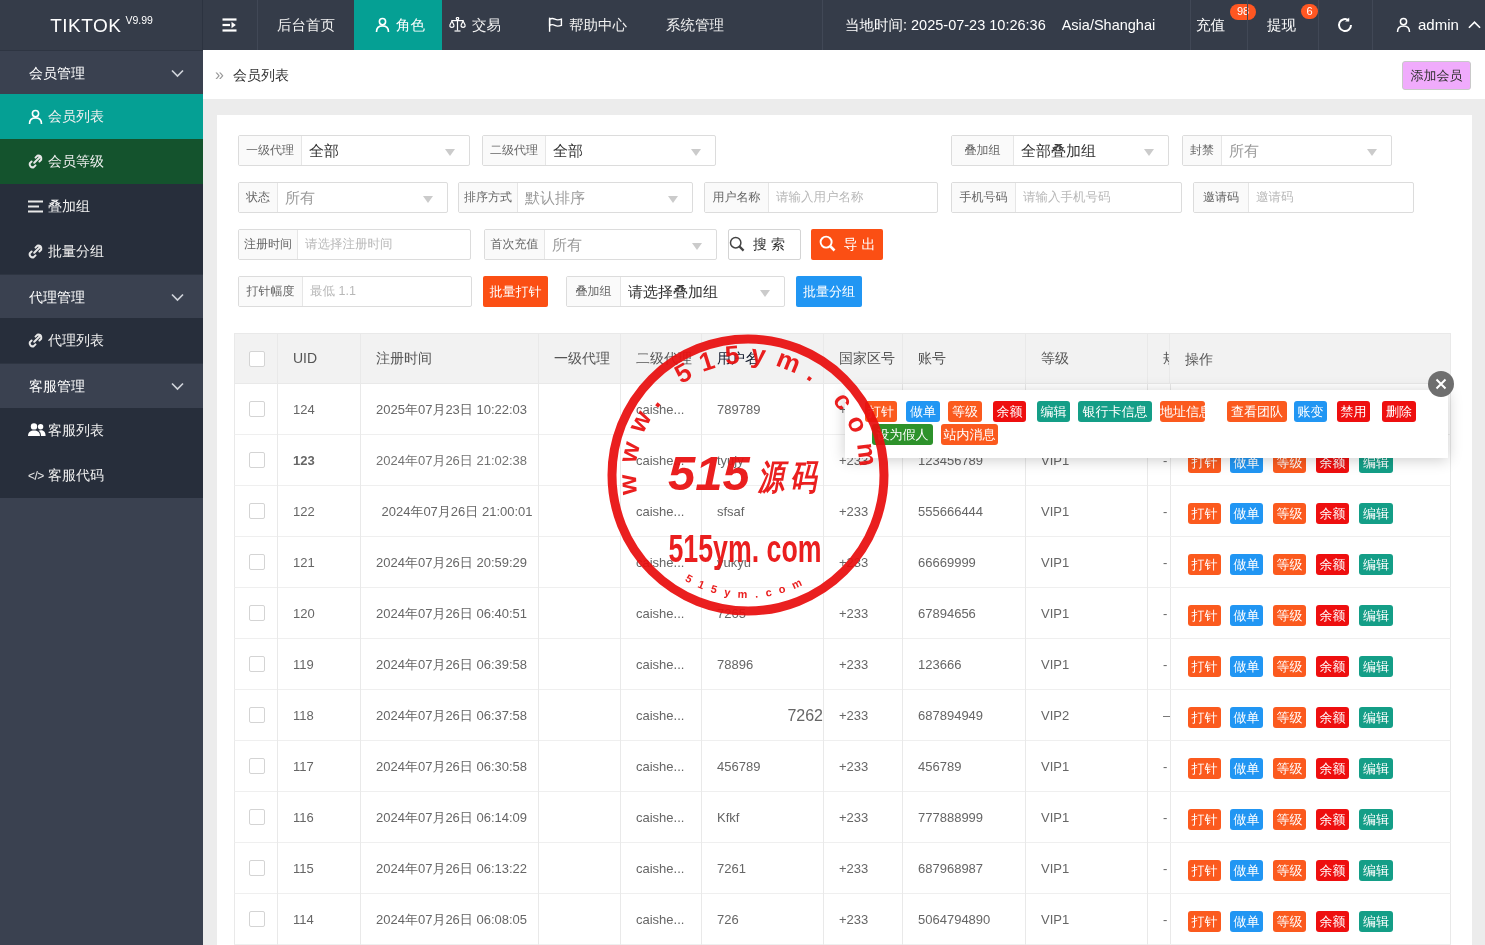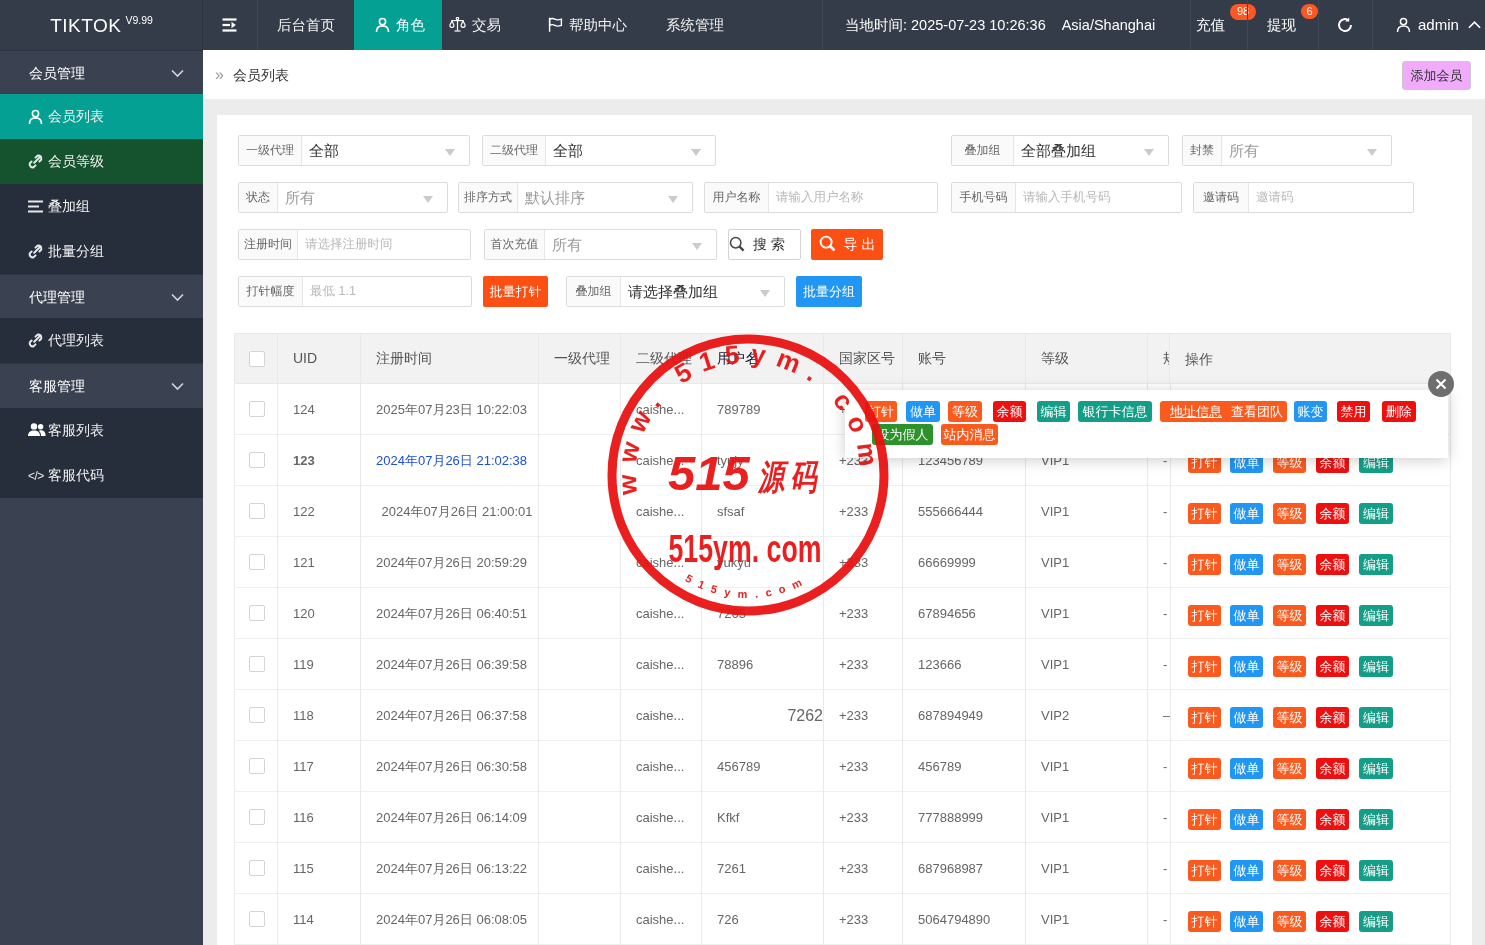--- a/index.html
+++ b/index.html
@@ -202,21 +202,21 @@
     <div style="position:absolute;left:621px;top:384px;width:81px;height:51px;line-height:51px;text-align:left;padding-left:15px;overflow:hidden;white-space:nowrap;font-size:13px;color:#666;border-right:1px solid #e9e9e9;">caishe...</div>
     <div style="position:absolute;left:702px;top:384px;width:122px;height:51px;line-height:51px;text-align:left;padding-left:15px;overflow:hidden;white-space:nowrap;font-size:13px;color:#666;border-right:1px solid #e9e9e9;">789789</div>
     <div style="position:absolute;left:824px;top:384px;width:79px;height:51px;line-height:51px;text-align:left;padding-left:15px;overflow:hidden;white-space:nowrap;font-size:13px;color:#666;border-right:1px solid #e9e9e9;">+233</div>
     <div style="position:absolute;left:903px;top:384px;width:123px;height:51px;line-height:51px;text-align:left;padding-left:15px;overflow:hidden;white-space:nowrap;font-size:13px;color:#666;border-right:1px solid #e9e9e9;">789789</div>
     <div style="position:absolute;left:1026px;top:384px;width:122px;height:51px;line-height:51px;text-align:left;padding-left:15px;overflow:hidden;white-space:nowrap;font-size:13px;color:#666;border-right:1px solid #e9e9e9;">VIP1</div>
     <div style="position:absolute;left:1148px;top:384px;width:22px;height:51px;line-height:51px;text-align:left;padding-left:15px;overflow:hidden;white-space:nowrap;font-size:13px;color:#666;">-</div>
     <div style="position:absolute;left:234px;top:435px;width:1217px;height:51px;background:#fff;border-bottom:1px solid #efefef;border-left:1px solid #e9e9e9;border-right:1px solid #e9e9e9;"></div>
     <div style="position:absolute;left:249px;top:452px;width:16px;height:16px;background:#fff;border:1px solid #d4d4d4;border-radius:2px;"></div>
     <div style="position:absolute;left:234px;top:435px;width:44px;height:51px;line-height:51px;text-align:left;padding-left:15px;overflow:hidden;white-space:nowrap;font-size:13px;color:#666;border-right:1px solid #e9e9e9;"></div>
     <div style="position:absolute;left:278px;top:435px;width:83px;height:51px;line-height:51px;text-align:left;padding-left:15px;overflow:hidden;white-space:nowrap;font-size:13px;color:#666;border-right:1px solid #e9e9e9;font-weight:bold;">123</div>
-    <div style="position:absolute;left:361px;top:435px;width:178px;height:51px;line-height:51px;text-align:left;padding-left:15px;overflow:hidden;white-space:nowrap;font-size:13px;color:#1d4ed8;border-right:1px solid #e9e9e9;">2024年07月26日 21:02:38</div>
+    <div style="position:absolute;left:361px;top:435px;width:178px;height:51px;line-height:51px;text-align:left;padding-left:15px;overflow:hidden;white-space:nowrap;font-size:13px;color:#737373;border-right:1px solid #e9e9e9;">2024年07月26日 21:02:38</div>
     <div style="position:absolute;left:539px;top:435px;width:82px;height:51px;line-height:51px;text-align:left;padding-left:15px;overflow:hidden;white-space:nowrap;font-size:13px;color:#666;border-right:1px solid #e9e9e9;"></div>
     <div style="position:absolute;left:621px;top:435px;width:81px;height:51px;line-height:51px;text-align:left;padding-left:15px;overflow:hidden;white-space:nowrap;font-size:13px;color:#666;border-right:1px solid #e9e9e9;">caishe...</div>
     <div style="position:absolute;left:702px;top:435px;width:122px;height:51px;line-height:51px;text-align:left;padding-left:15px;overflow:hidden;white-space:nowrap;font-size:13px;color:#666;border-right:1px solid #e9e9e9;">tyujy</div>
     <div style="position:absolute;left:824px;top:435px;width:79px;height:51px;line-height:51px;text-align:left;padding-left:15px;overflow:hidden;white-space:nowrap;font-size:13px;color:#666;border-right:1px solid #e9e9e9;">+233</div>
     <div style="position:absolute;left:903px;top:435px;width:123px;height:51px;line-height:51px;text-align:left;padding-left:15px;overflow:hidden;white-space:nowrap;font-size:13px;color:#666;border-right:1px solid #e9e9e9;">123456789</div>
     <div style="position:absolute;left:1026px;top:435px;width:122px;height:51px;line-height:51px;text-align:left;padding-left:15px;overflow:hidden;white-space:nowrap;font-size:13px;color:#666;border-right:1px solid #e9e9e9;">VIP1</div>
     <div style="position:absolute;left:1148px;top:435px;width:22px;height:51px;line-height:51px;text-align:left;padding-left:15px;overflow:hidden;white-space:nowrap;font-size:13px;color:#666;">-</div>
     <div style="position:absolute;left:234px;top:486px;width:1217px;height:51px;background:#fff;border-bottom:1px solid #efefef;border-left:1px solid #e9e9e9;border-right:1px solid #e9e9e9;"></div>
     <div style="position:absolute;left:249px;top:503px;width:16px;height:16px;background:#fff;border:1px solid #d4d4d4;border-radius:2px;"></div>
     <div style="position:absolute;left:234px;top:486px;width:44px;height:51px;line-height:51px;text-align:left;padding-left:15px;overflow:hidden;white-space:nowrap;font-size:13px;color:#666;border-right:1px solid #e9e9e9;"></div>
@@ -393,21 +393,21 @@
     <div class="btn" style="left:1273px;top:911px;width:33px;background:#fb5a1e;">等级</div>
     <div class="btn" style="left:1316px;top:911px;width:33px;background:#ee0f0f;">余额</div>
     <div class="btn" style="left:1359px;top:911px;width:34px;background:#149e87;">编辑</div>
     <div style="position:absolute;left:845px;top:390px;width:603px;height:68px;background:#fff;box-shadow:0 2px 14px rgba(0,0,0,0.2);"></div>
     <div class="btn" style="left:865px;top:401px;width:32px;background:#fb5a1e;">打针</div>
     <div class="btn" style="left:906px;top:401px;width:34px;background:#2196f3;">做单</div>
     <div class="btn" style="left:948px;top:401px;width:34px;background:#fb5a1e;">等级</div>
     <div class="btn" style="left:993px;top:401px;width:33px;background:#ee0f0f;">余额</div>
     <div class="btn" style="left:1037px;top:401px;width:33px;background:#149e87;">编辑</div>
     <div class="btn" style="left:1078px;top:401px;width:74px;background:#149e87;">银行卡信息</div>
-    <div class="btn" style="left:1160px;top:401px;width:72px;background:#fb5a1e;text-decoration:underline;">地址信息</div>
+    <div class="btn" style="left:1160px;top:401px;width:45px;background:#fb5a1e;">地址信息</div>
     <div class="btn" style="left:1227px;top:401px;width:60px;background:#fb5a1e;">查看团队</div>
     <div class="btn" style="left:1294px;top:401px;width:33px;background:#2196f3;">账变</div>
     <div class="btn" style="left:1337px;top:401px;width:33px;background:#ee0f0f;">禁用</div>
     <div class="btn" style="left:1382px;top:401px;width:34px;background:#ee0f0f;">删除</div>
     <div class="btn" style="left:872px;top:424px;width:61px;background:#2d922b;text-align:center;">设为假人</div>
     <div class="btn" style="left:941px;top:424px;width:57px;background:#fb5a1e;">站内消息</div>
     <div style="position:absolute;left:1428px;top:371px;width:26px;height:26px;background:#6e6e6e;border-radius:50%;z-index:60;text-align:center;line-height:26px;"><svg width="12" height="12" viewBox="0 0 12 12" style="vertical-align:-1px;">
         <path d="M1.5 1.5 L10.5 10.5 M10.5 1.5 L1.5 10.5" stroke="#fff" stroke-width="2"></path>
       </svg></div>
     <svg class="ab" style="left:580px;top:310px;z-index:100;opacity:0.93;" width="340" height="340" viewBox="0 0 340 340">

